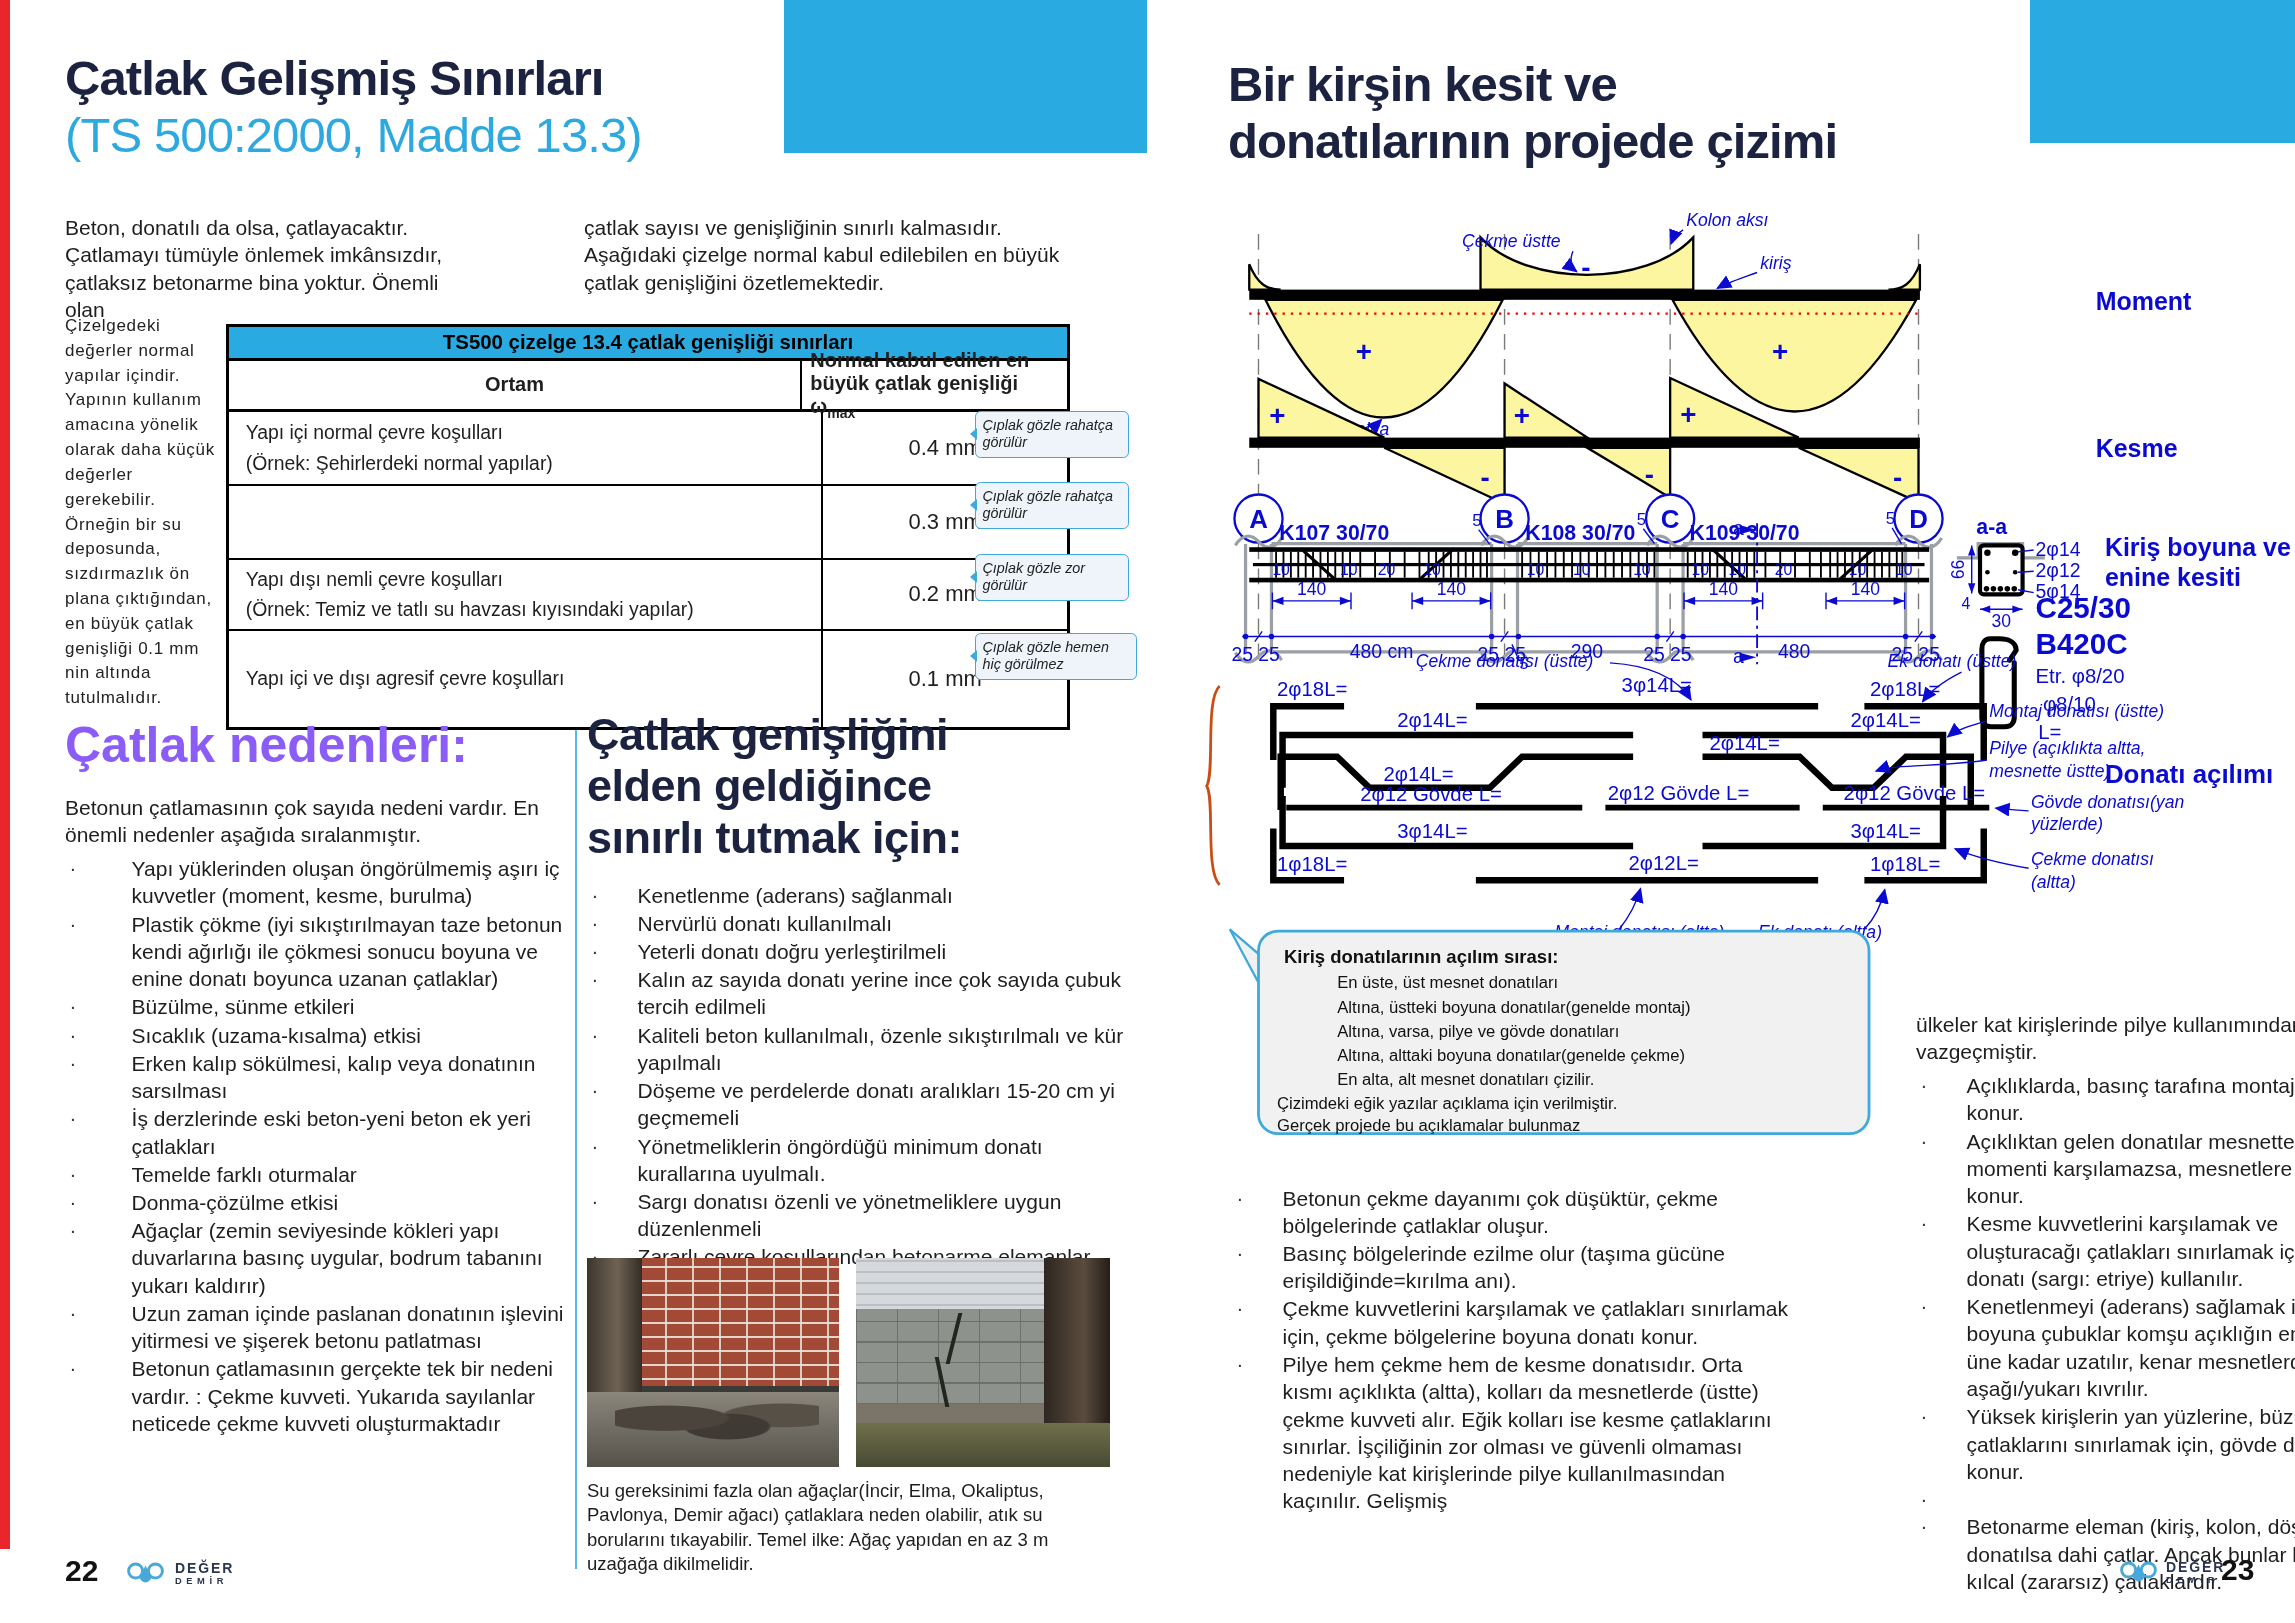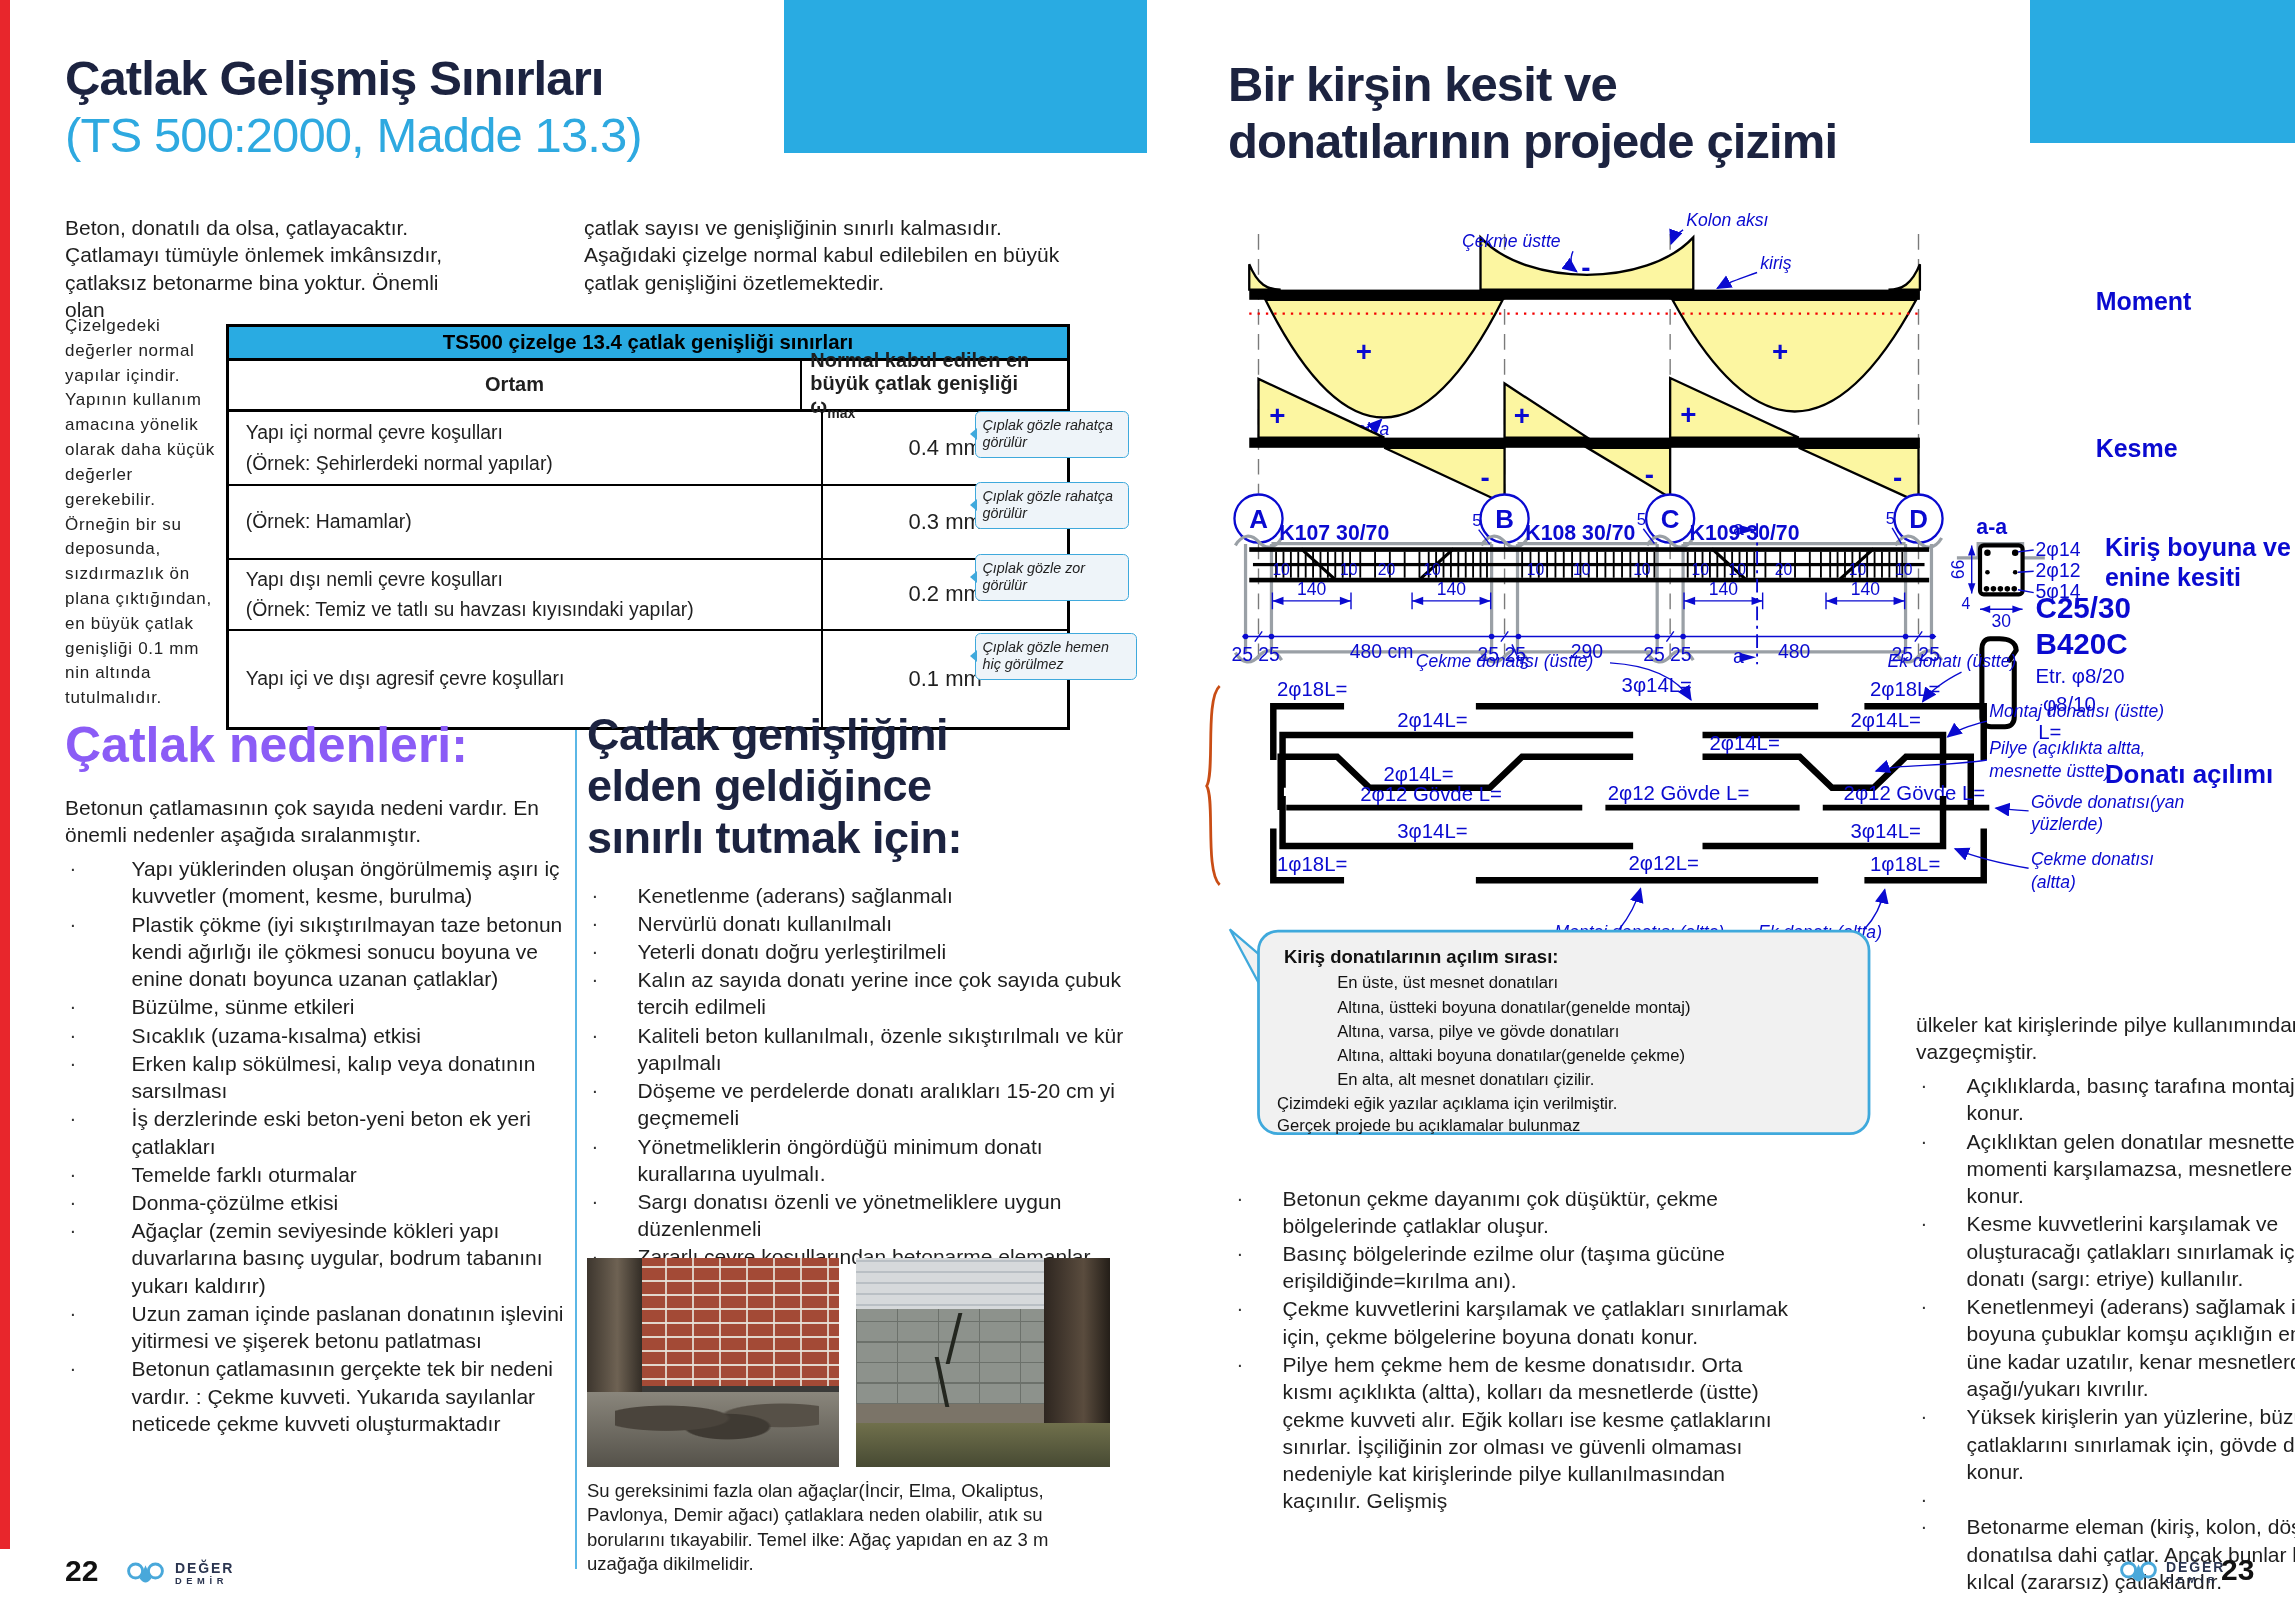--- a/index.html
+++ b/index.html
@@ -117,21 +117,20 @@
   </div>
   <div class="tr" style="height:72px">
     <div class="env">
         <span>Yapı içi normal çevre koşulları</span>
         <span>(Örnek: Şehirlerdeki normal yapılar)</span>
       </div>
     <div class="val">0.4 mm</div>
   </div>
   <div class="tr" style="height:72px">
     <div class="env">
-        <span>(Örnek: Hamamlar)</span>
       </div>
     <div class="val">0.3 mm</div>
   </div>
   <div class="tr" style="height:69px">
     <div class="env">
         <span>Yapı dışı nemli çevre koşulları</span>
         <span>(Örnek: Temiz ve tatlı su havzası kıyısındaki yapılar)</span>
       </div>
     <div class="val">0.2 mm</div>
   </div>

